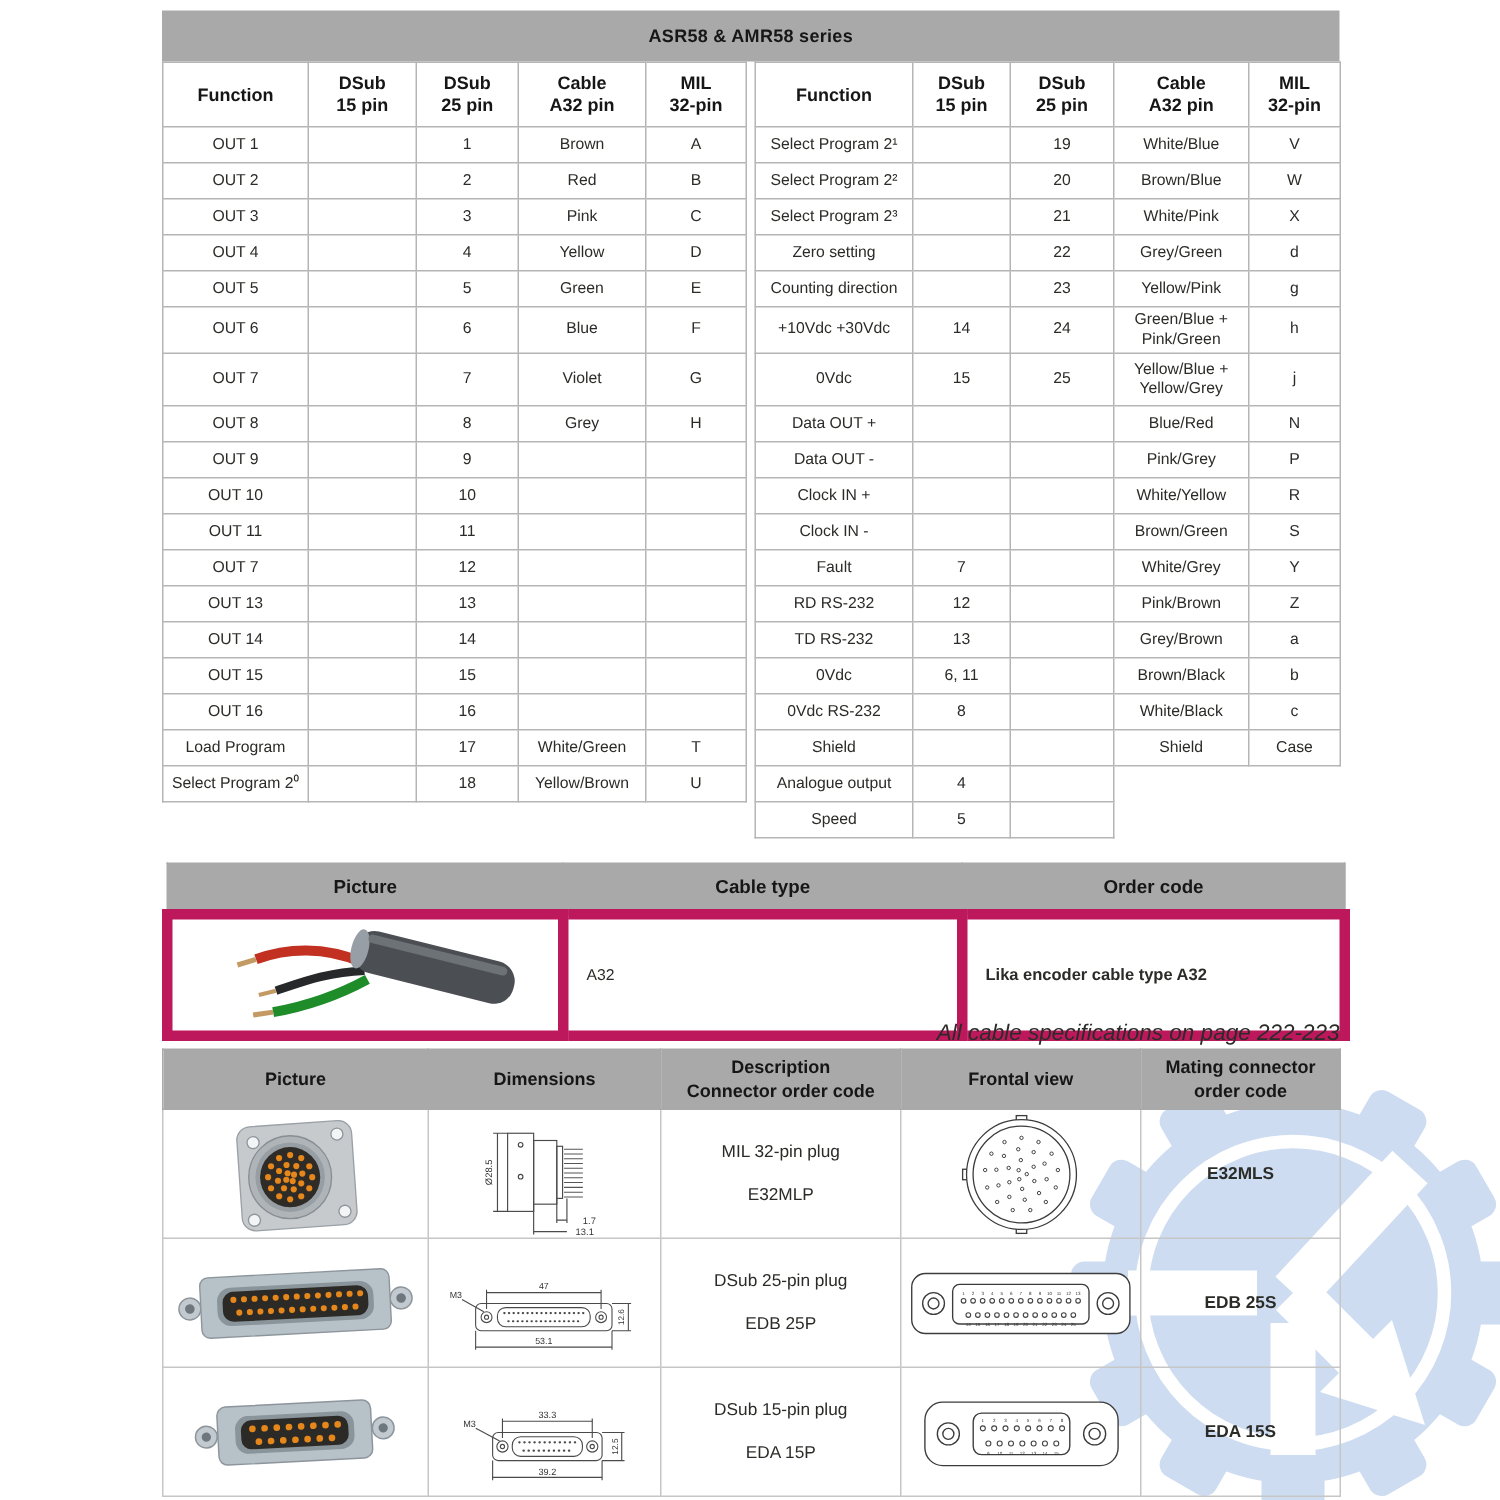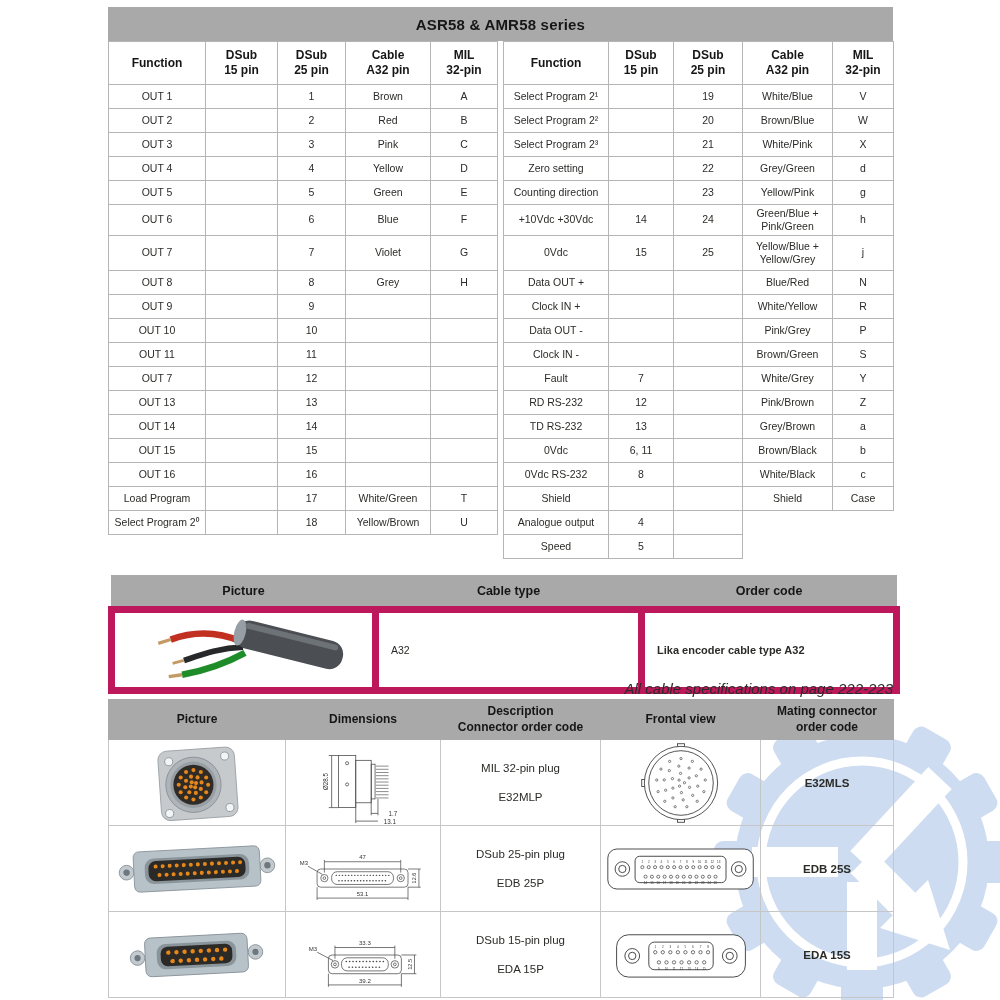--- a/index.html
+++ b/index.html
@@ -2,21 +2,21 @@
 <html><head>
 <meta charset="utf-8">
 <style>
   html,body{margin:0;padding:0;}
   body{width:1000px;height:1000px;position:relative;overflow:hidden;background:#fff;
        font-family:"Liberation Sans",sans-serif;color:#2b2b28;}
   .watermark{position:absolute;left:712px;top:712px;z-index:0;}
   .content{position:absolute;inset:0;z-index:1;}
   .title-bar{position:absolute;left:108px;top:7px;width:785px;height:34px;background:#a9a9a9;
              display:flex;align-items:center;justify-content:center;
-             font-weight:bold;font-size:15px;color:#161616;letter-spacing:.2px;}
+             font-weight:bold;font-size:12px;color:#161616;letter-spacing:.2px;}
   table{border-collapse:collapse;table-layout:fixed;}
   
   .pin{position:absolute;top:41px;font-size:10.5px;}
   #pin-left{left:108px;width:389px;}
   #pin-right{left:503px;width:390px;}
   .pin th,.pin td{border:1px solid #b5b5b5;text-align:center;vertical-align:middle;
                   white-space:pre-line;padding:0 2px;line-height:1.25;background:transparent;}
   .pin th{height:42px;font-size:12px;font-weight:bold;color:#161616;}
   .pin td{height:23px;}
   .pin tr.tall-a td{height:30px;}
@@ -301,32 +301,32 @@
           <td>j</td>
         </tr>
         <tr>
           <td>Data OUT +</td>
           <td></td>
           <td></td>
           <td>Blue/Red</td>
           <td>N</td>
         </tr>
         <tr>
+          <td>Data OUT -</td>
+          <td></td>
+          <td></td>
+          <td>Pink/Grey</td>
+          <td>P</td>
+        </tr>
+        <tr>
           <td>Clock IN +</td>
           <td></td>
           <td></td>
           <td>White/Yellow</td>
           <td>R</td>
-        </tr>
-        <tr>
-          <td>Data OUT -</td>
-          <td></td>
-          <td></td>
-          <td>Pink/Grey</td>
-          <td>P</td>
         </tr>
         <tr>
           <td>Clock IN -</td>
           <td></td>
           <td></td>
           <td>Brown/Green</td>
           <td>S</td>
         </tr>
         <tr>
           <td>Fault</td>

